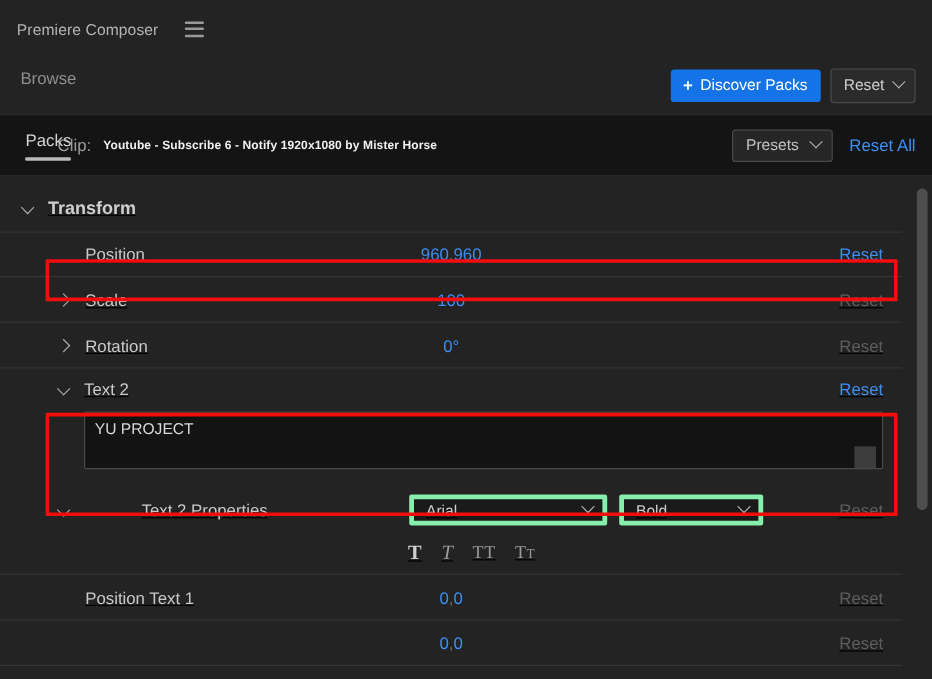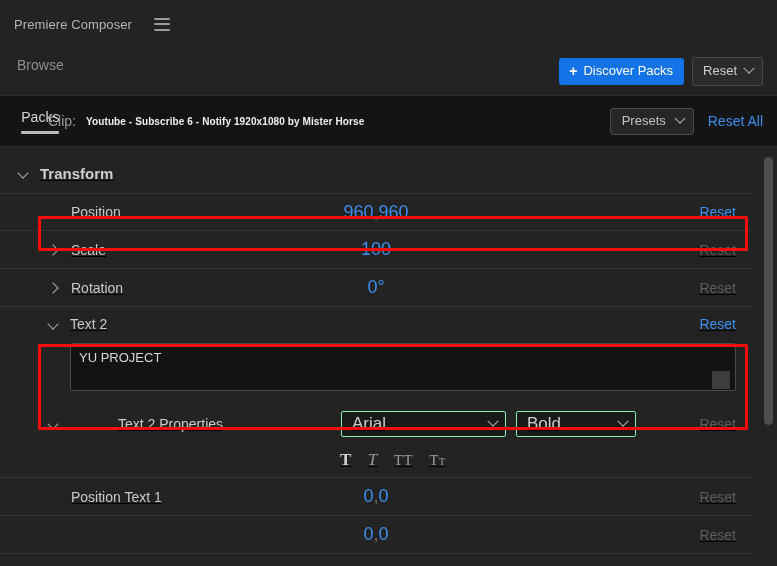--- a/index.html
+++ b/index.html
@@ -125,21 +125,21 @@
     height: 38px; padding-left: 48px; padding-right: 16px;
     border-bottom: 1px solid #343434;
     position: relative;
   }
   .prop-row.topline { border-top: 1px solid #343434; }
   .prop-row .twisty { position: absolute; left: 48px; }
   .prop-name { font-size: 14px; color: #c9c9c9; }
   .prop-name.indent { margin-left: 23px; }
   .prop-value {
     position: absolute; left: 0; right: 0; text-align: center;
-    font-size: 18px; color: #3c8ef0; pointer-events: none;
+    font-size: 14px; color: #3c8ef0; pointer-events: none;
   }
   .prop-value .sep { color: #6a6a6a; }
   .prop-reset {
     margin-left: auto; font-size: 14px; color: #3c8ef0; cursor: pointer;
     position: relative; z-index: 2;
   }
   .prop-reset.dim { color: #5d5d5d; }
 
   
   .text-block { padding: 0 16px 0 48px; }
@@ -166,22 +166,22 @@
 
   
   .props-row {
     padding: 0 16px 0 48px; position: relative;
     border-bottom: 1px solid #343434;
   }
   .props-line1 { display: flex; align-items: center; height: 38px; gap: 48px; }
   .props-line1 .twisty { margin-right: 12px; }
   .selects { margin-left: auto; display: flex; align-items: center; gap: 10px; }
   .select {
-    background: #1a1a1a; color: #cccccc; font-size: 17px;
-    border: 1px solid #86efac; border-radius: 2px;
+    background: #1a1a1a; color: #cccccc; font-size: 13px;
+    border: 4px solid #86efac; border-radius: 2px;
     height: 26px; display: flex; align-items: center;
     padding: 0 8px 0 10px; cursor: pointer; gap: 8px;
   }
   .select .sel-label { flex: 1; white-space: nowrap; }
   .select.font { width: 165px; }
   .select.weight { width: 120px; }
   .props-reset { width: 52px; text-align: right; font-size: 14px; color: #5d5d5d; }
   .props-line2 {
     display: flex; align-items: center; justify-content: flex-start;
     height: 34px; padding-left: 292px; gap: 16px;

